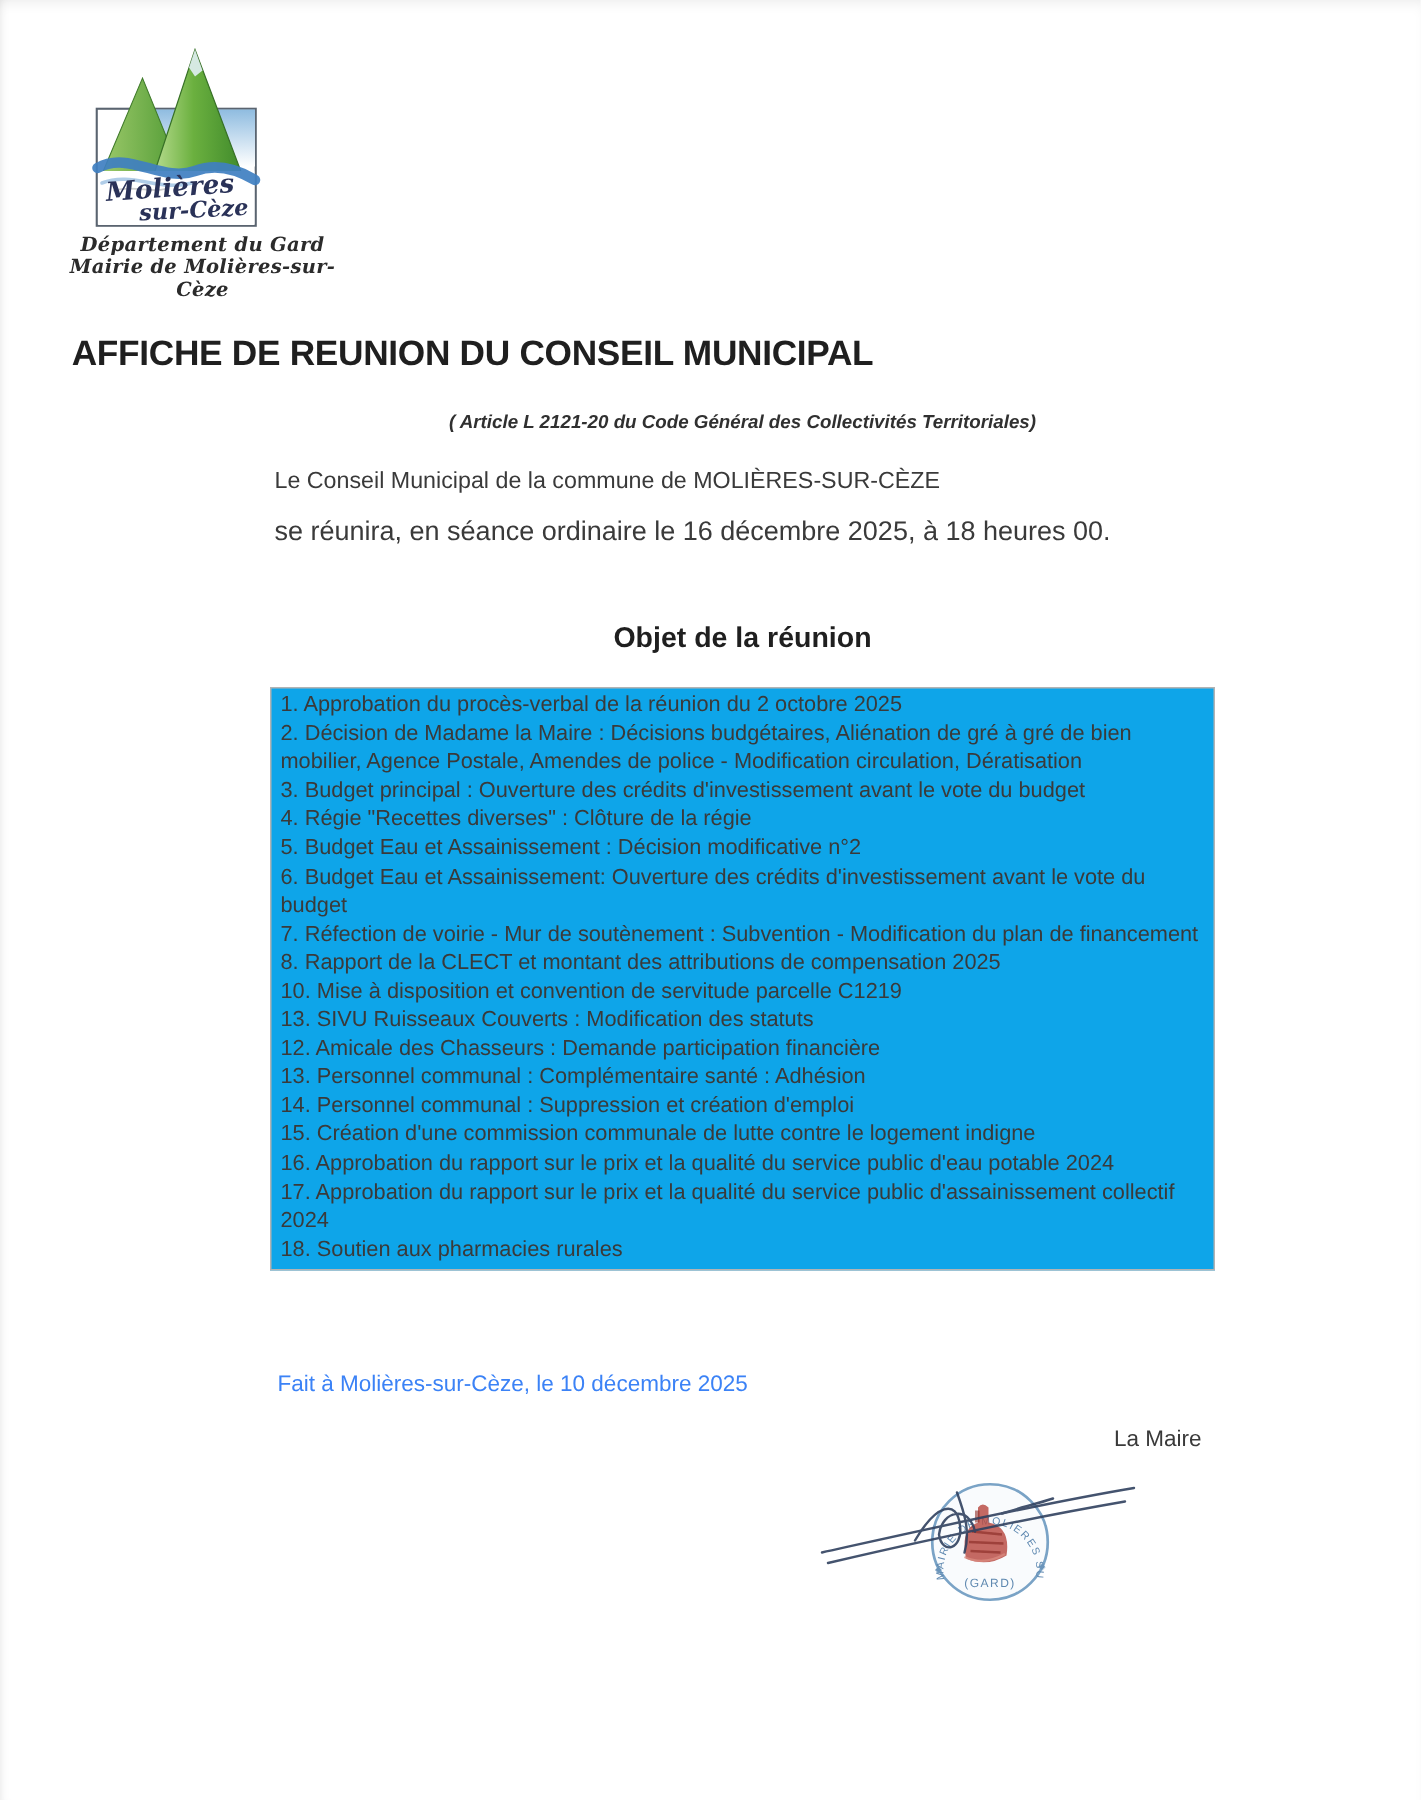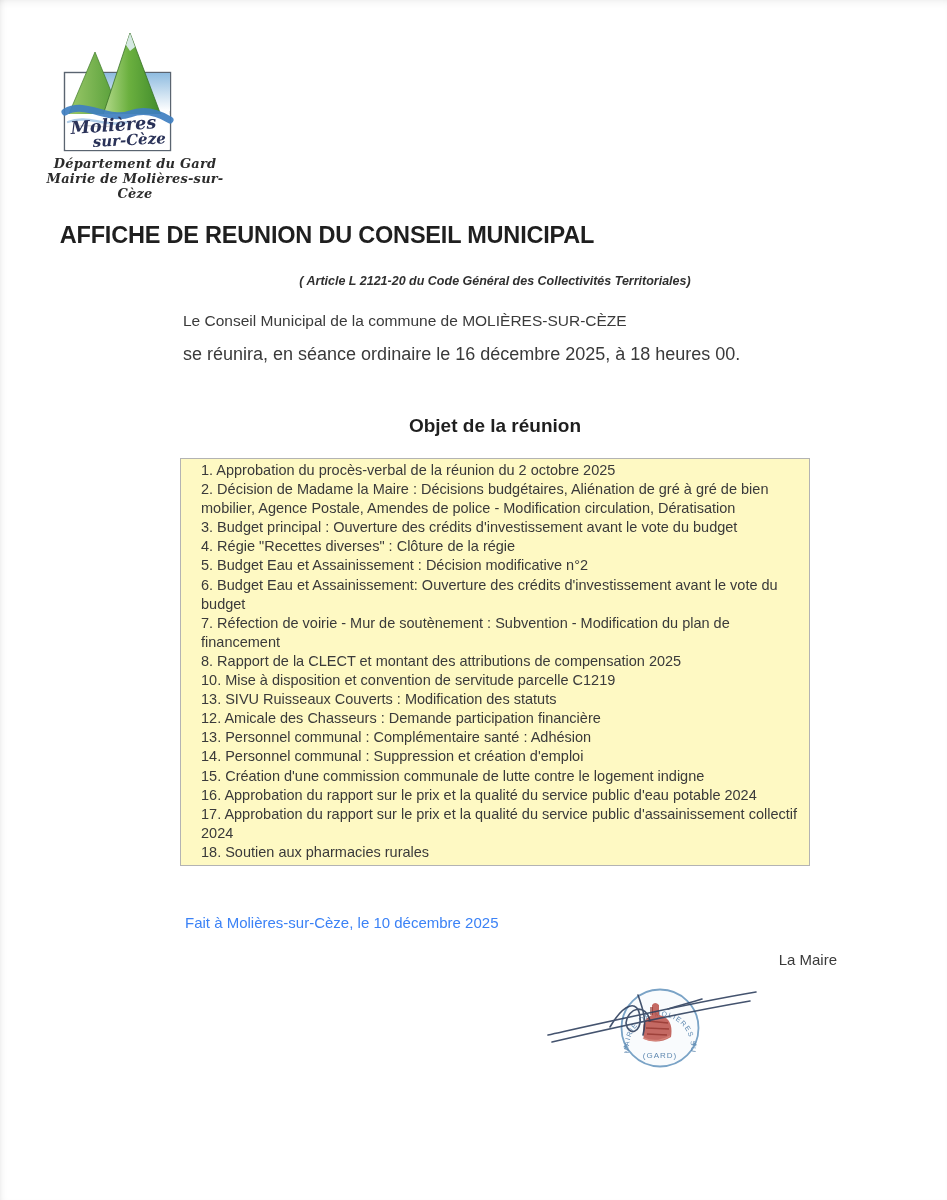--- a/index.html
+++ b/index.html
@@ -17,45 +17,45 @@
   .logo-wrap{position:absolute;left:30px;top:30px;width:210px;}
   .logo-svg{display:block;margin-left:28px;}
   .dept-line{
     font-family:"DejaVu Serif", serif;font-style:italic;font-weight:600;
     color:#2b2b2b;font-size:13px;line-height:15px;text-align:center;width:210px;
     letter-spacing:.2px;
   }
   
   .content{position:absolute;left:180px;width:630px;top:0;}
   .doc-title{
-    position:absolute;left:12px;top:222px;width:630px;text-align:center;
+    position:absolute;left:0;top:222px;width:630px;text-align:center;
     font-size:23.5px;font-weight:bold;color:#1f1f1f;letter-spacing:-0.2px;
     white-space:nowrap;
   }
   .doc-subtitle{
     position:absolute;left:0;top:274px;width:630px;text-align:center;
     font-size:12.5px;font-weight:bold;font-style:italic;color:#303030;
   }
   .intro-1{position:absolute;left:3px;top:312px;font-size:15.5px;color:#3a3a3a;}
   .intro-2{position:absolute;left:3px;top:344px;font-size:18px;color:#3a3a3a;}
   .agenda-heading{
     position:absolute;left:0;top:415px;width:630px;text-align:center;
     font-size:19px;font-weight:bold;color:#1f1f1f;
   }
   .agenda-box{
     position:absolute;left:0;top:458px;width:630px;box-sizing:border-box;
     border:1px solid #b3b3b3;
-    padding:2px 6px 3px 20px;
-    background:#fef9c3;
+    padding:2px 6px 3px 6px;
+    background:#0ea5e9;
   }
   .agenda-item{
     font-size:14.5px;line-height:19.1px;color:#3a3a3a;
   }
   .footer-place{position:absolute;left:171px;top:914px;font-size:15px;color:#3b82f6;margin-left:14px;}
-  .footer-signatory{position:absolute;left:712px;top:951px;width:125px;text-align:right;font-size:15px;color:#3a3a3a;}
+  .footer-signatory{position:absolute;left:676px;top:951px;width:125px;text-align:right;font-size:15px;color:#3a3a3a;}
   .stamp-wrap{position:absolute;left:540px;top:965px;width:240px;height:130px;}
 </style>
 </head>
 <body>
 
 <div class="page">
 
   <div class="logo-wrap">
     <svg class="logo-svg" width="124" height="126" viewBox="0 0 124 126">
       <defs>

